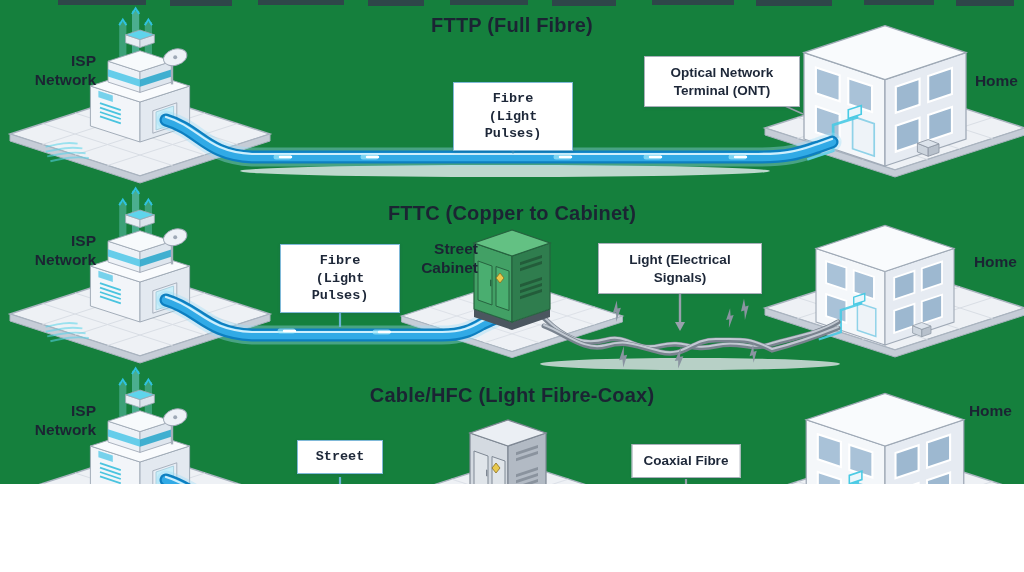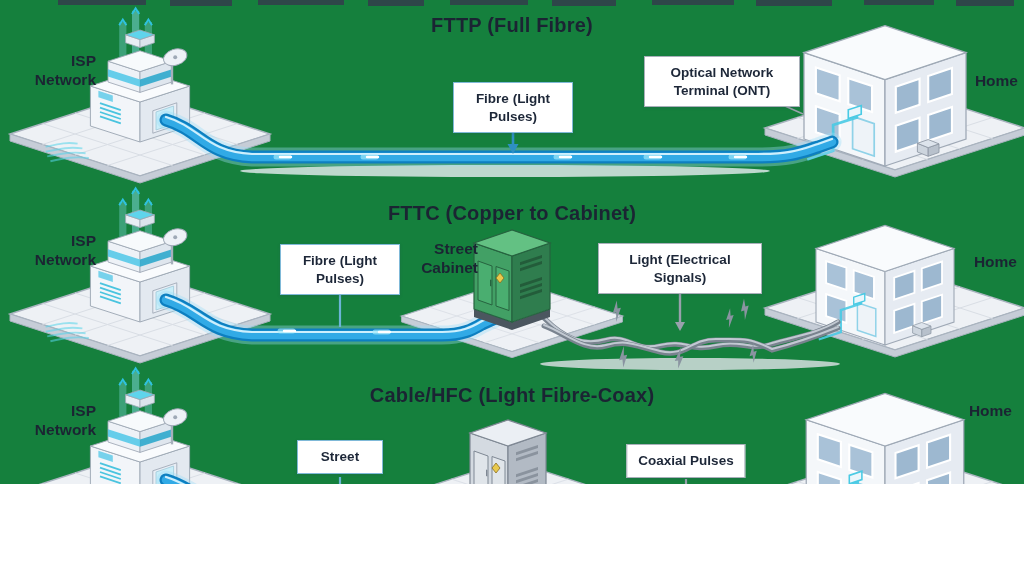--- a/index.html
+++ b/index.html
@@ -7,21 +7,21 @@
          font-family:"Liberation Sans",sans-serif;}
   #art{position:absolute;left:0;top:0;}
   .title{position:absolute;left:0;width:1024px;text-align:center;
          font:700 20px/1.2 "Liberation Sans",sans-serif;color:#1b2433;letter-spacing:.2px;}
   .side-label{position:absolute;font:700 15.5px/1.22 "Liberation Sans",sans-serif;
          color:#1b2433;text-align:right;}
   .callout{position:absolute;transform:translateX(-50%);background:#ffffff;
          border:1.7px solid #a9b0ba;border-radius:0;padding:7px 11px;
          font:600 13.5px/1.3 "Liberation Sans",sans-serif;color:#1d2738;text-align:center;
          box-shadow:0 1px 3px rgba(40,60,90,.20);}
-  .callout.fibre{border-color:#7fb9d8;}
+  .callout.fibre{border-color:#7fb9d8;font-family:Liberation Mono, monospace;}
   .cab-green{--c-plinth:#4b565f;--c-left:#42a065;--c-right:#2f7d4e;--c-top:#63c183;
              --c-door:#4aae70;--c-line:#26633f;--c-slot:#235c3a;}
   .cab-gray{--c-plinth:#5a626c;--c-left:#d4dae1;--c-right:#b2bac4;--c-top:#ebeff4;
              --c-door:#e0e5ea;--c-line:#7f8894;--c-slot:#8a939e;}
 </style>
 </head>
 <body>
 
 <div id="stage">
 
@@ -271,15 +271,15 @@
 <div class="side-label" style="left:20px;top:232px;width:76px">ISP Network</div>
 <div class="side-label" style="left:406px;top:240px;width:72px">Street Cabinet</div>
 <div class="side-label" style="left:937px;top:253px;width:80px">Home</div>
 <div class="callout fibre" style="left:340px;top:244px;width:96px">Fibre (Light Pulses)</div>
 <div class="callout" style="left:680px;top:243px;width:140px">Light (Electrical Signals)</div>
 
 <div class="title" style="top:383px">Cable/HFC (Light Fibre-Coax)</div>
 <div class="side-label" style="left:20px;top:402px;width:76px">ISP Network</div>
 <div class="side-label" style="left:932px;top:402px;width:80px">Home</div>
 <div class="callout fibre" style="left:340px;top:440px;min-width:62px;white-space:nowrap">Street</div>
-<div class="callout" style="left:686px;top:444px;white-space:nowrap">Coaxial Pulses</div>
+<div class="callout" style="left:686px;top:444px;white-space:nowrap">Coaxial Fibre</div>
 
 </div>
 
 </body></html>

